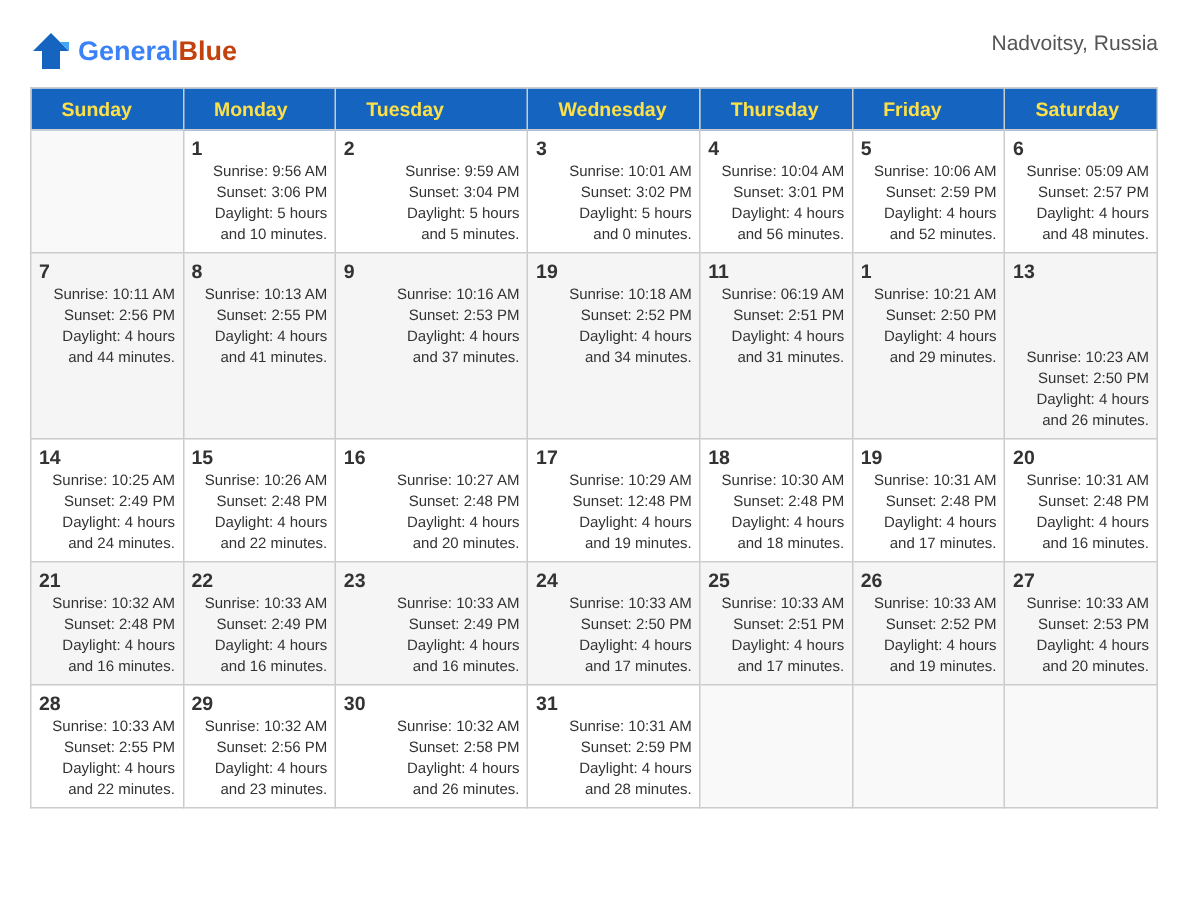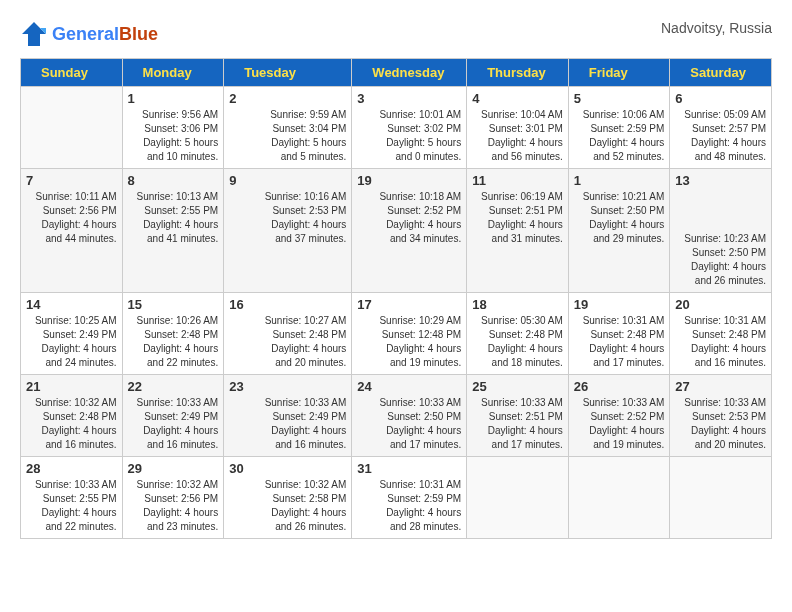--- a/index.html
+++ b/index.html
@@ -218,21 +218,21 @@
         </td>
         <td>
           <span class="day-num">17</span>
           <div class="day-info" style="white-space: pre-line;">Sunrise: 10:29 AM
 Sunset: 12:48 PM
 Daylight: 4 hours
 and 19 minutes.</div>
         </td>
         <td>
           <span class="day-num">18</span>
-          <div class="day-info" style="white-space: pre-line;">Sunrise: 05:30 AM
+          <div class="day-info" style="white-space: pre-line;">Sunrise: 10:30 AM
 Sunset: 2:48 PM
 Daylight: 4 hours
 and 18 minutes.</div>
         </td>
         <td>
           <span class="day-num">19</span>
           <div class="day-info" style="white-space: pre-line;">Sunrise: 10:31 AM
 Sunset: 2:48 PM
 Daylight: 4 hours
 and 17 minutes.</div>

